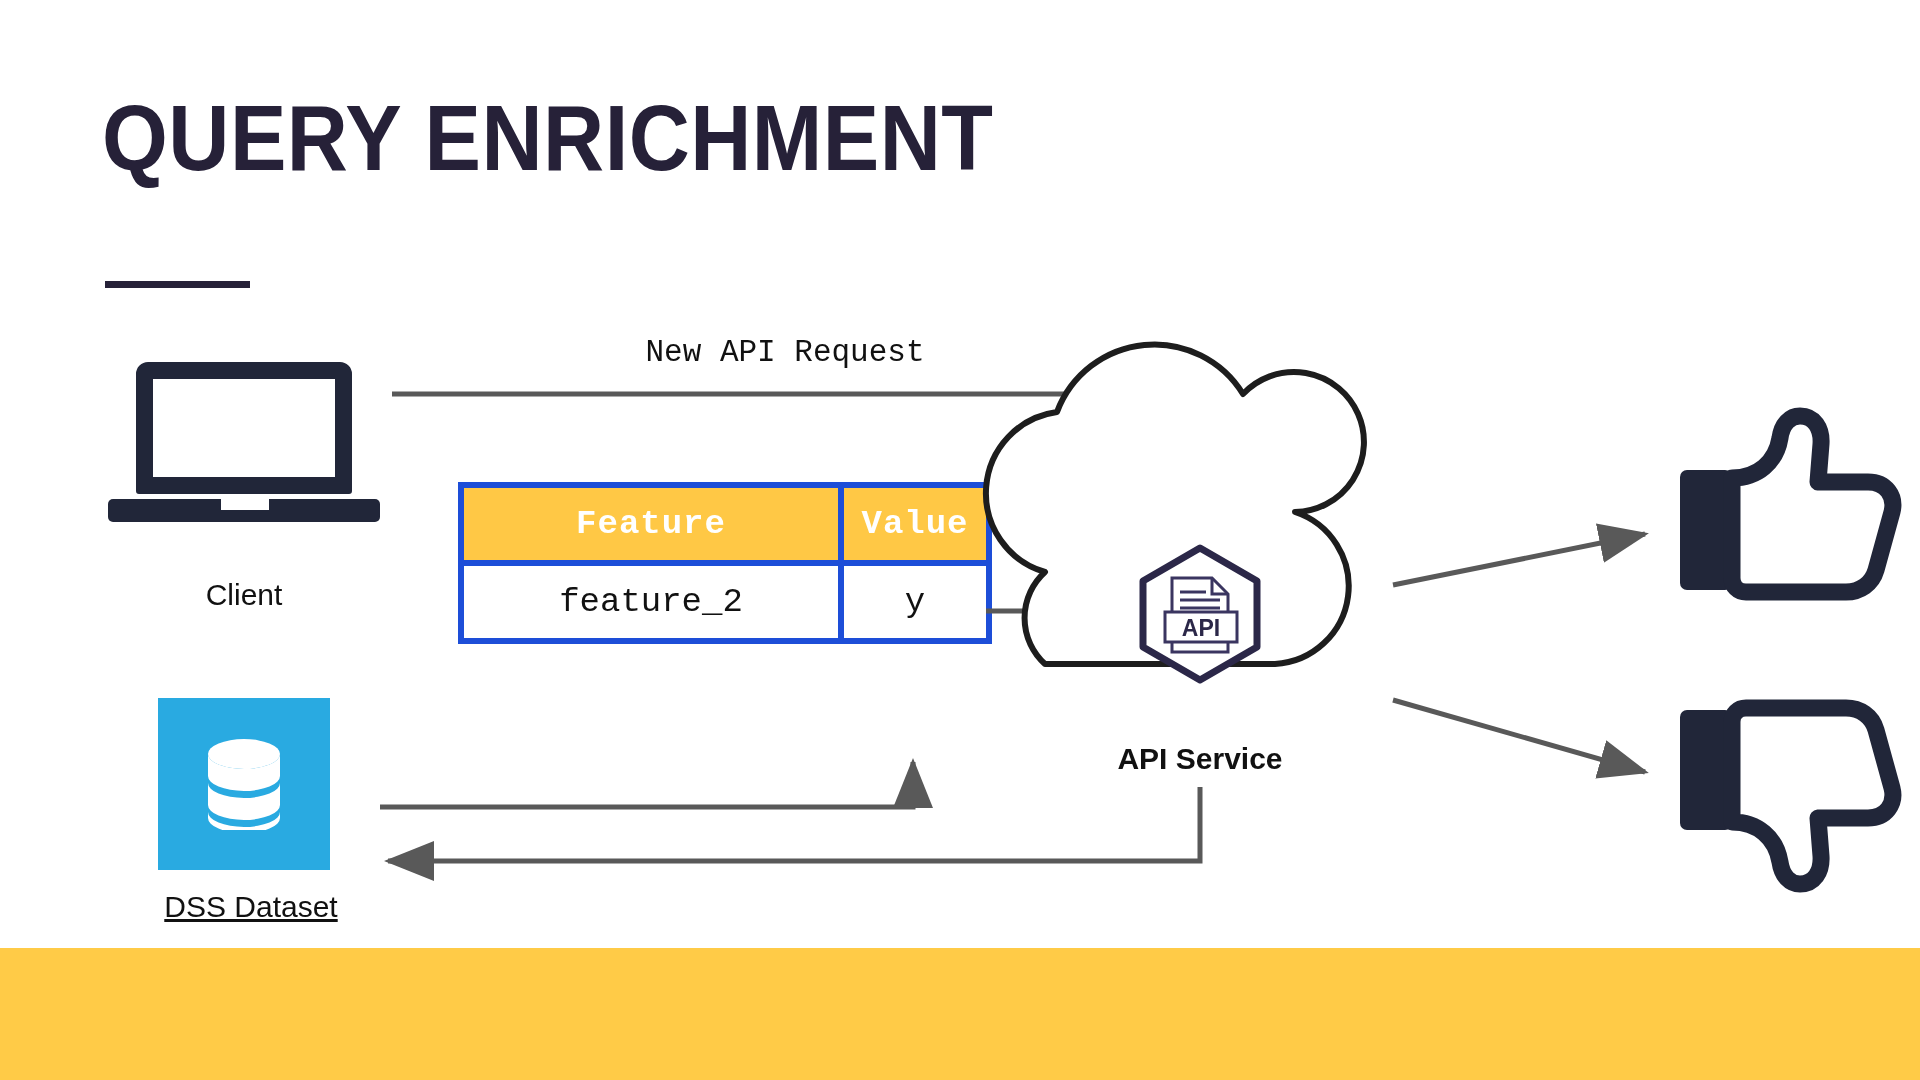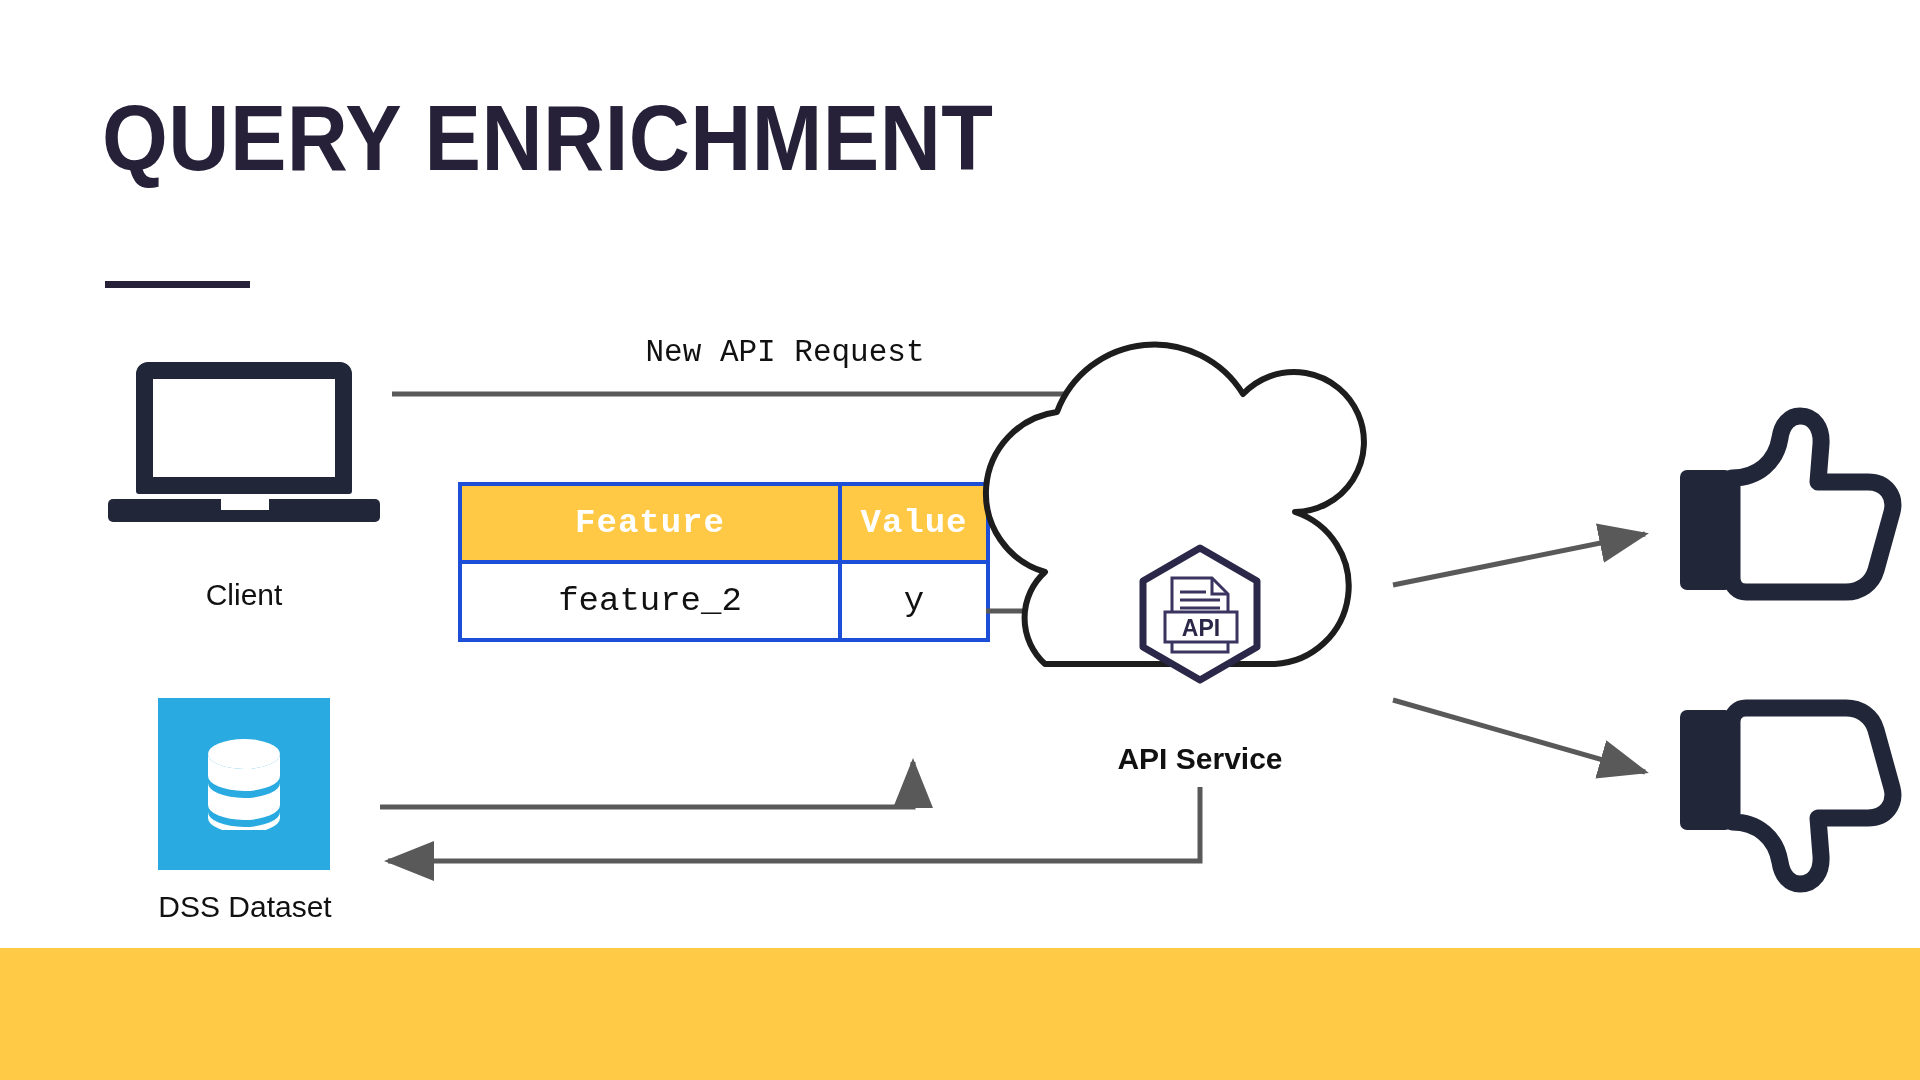--- a/index.html
+++ b/index.html
@@ -75,33 +75,33 @@
   #laptop-notch {
     position: absolute; left: 113px; top: 137px; width: 48px; height: 11px;
     background: #ffffff;
   }
   #client-label { left: 108px; top: 578px; width: 272px; text-align: center; }
 
   
   #dss-group { position: absolute; left: 158px; top: 698px; width: 172px; height: 172px; }
   #dss-square { position: absolute; inset: 0; background: #29aae1; }
   #dss-db { position: absolute; left: 44px; top: 40px; width: 84px; height: 92px; }
-  #dss-label { left: 110px; top: 890px; width: 270px; }
+  #dss-label { left: 116px; top: 890px; width: 270px; text-decoration: underline; }
 
   
   #feature-table {
     position: absolute;
     left: 458px; top: 482px;
     width: 528px;
     border-collapse: collapse;
     font-family: "Liberation Mono", "DejaVu Sans Mono", monospace;
     table-layout: fixed;
   }
   #feature-table th, #feature-table td {
-    border: 4px solid #1d4ed8;
+    border: 6px solid #1d4ed8;
     text-align: center;
     font-size: 34px;
     padding: 0;
     height: 78px;
     box-sizing: border-box;
   }
   #feature-table th {
     background: #ffc845;
     color: #ffffff;
     font-weight: bold;

